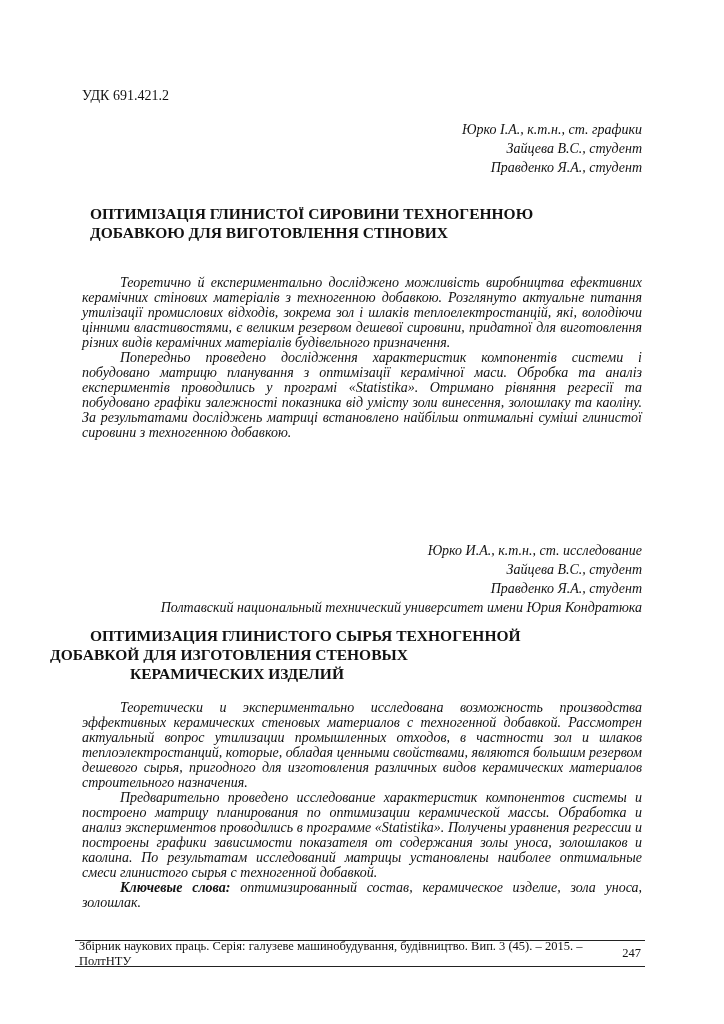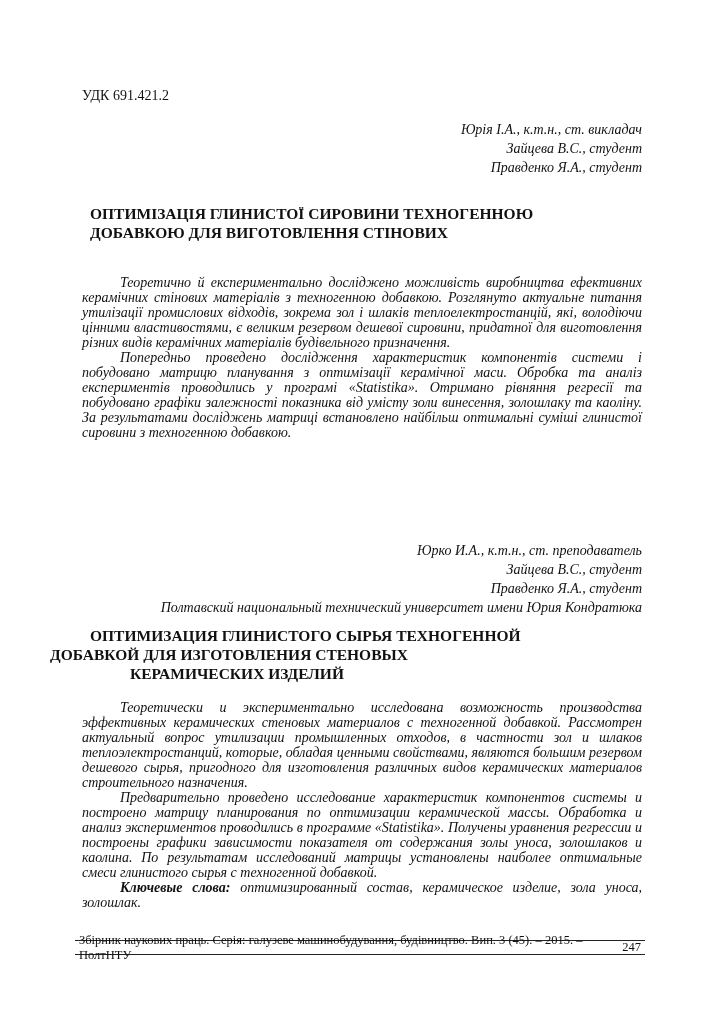--- a/index.html
+++ b/index.html
@@ -6,48 +6,48 @@
   body { width: 724px; height: 1024px; position: relative; overflow: hidden; color: #111; }
   .page { position: absolute; left: 0; top: 0; width: 724px; height: 1024px; font-family: "Liberation Serif", serif; }
   .udk { position: absolute; left: 82px; top: 88px; font-weight: normal; font-size: 14px; }
   .authors { position: absolute; right: 82px; text-align: right; font-style: italic; font-size: 14px; line-height: 19px; }
   .authors div { white-space: nowrap; }
   .title { position: absolute; left: 90px; width: 544px; font-weight: bold; font-size: 15.5px; line-height: 19px; text-transform: uppercase; }
   .title div { white-space: nowrap; }
   .abstract { position: absolute; left: 82px; width: 560px; font-style: italic; font-size: 14px; line-height: 15px; text-align: justify; }
   .abstract p { margin: 0; text-indent: 38px; }
   .kw-label { font-weight: bold; }
-  .footer { position: absolute; left: 75px; top: 940px; width: 570px; border-top: 1px solid #222; border-bottom: 1px solid #222; height: 15px; font-size: 12.5px; display: flex; align-items: center; justify-content: space-between; padding: 0 4px; box-sizing: border-box; }
+  .footer { position: absolute; left: 75px; top: 940px; width: 570px; border-top: 1px solid #222; border-bottom: 1px solid #222; height: 27px; font-size: 12.5px; display: flex; align-items: center; justify-content: space-between; padding: 0 4px; box-sizing: border-box; }
   .footer .page-num { margin-left: 10px; }
 </style>
 </head>
 <body>
 
 <div class="page">
 
   <div class="udk">УДК 691.421.2</div>
 
   <div class="authors" style="top:120px;">
-    <div>Юрія І.А., к.т.н., ст. викладач</div>
+    <div>Юрко І.А., к.т.н., ст. графики</div>
     <div>Зайцева В.С., студент</div>
     <div>Правденко Я.А., студент</div>
   </div>
 
   <div class="title" style="top:204px;">
     <div>ОПТИМІЗАЦІЯ ГЛИНИСТОЇ СИРОВИНИ ТЕХНОГЕННОЮ</div>
     <div>ДОБАВКОЮ ДЛЯ ВИГОТОВЛЕННЯ СТІНОВИХ</div>
   </div>
 
   <div class="abstract" style="top:275px;">
     <p>Теоретично й експериментально досліджено можливість виробництва ефективних керамічних стінових матеріалів з техногенною добавкою. Розглянуто актуальне питання утилізації промислових відходів, зокрема зол і шлаків теплоелектростанцій, які, володіючи цінними властивостями, є великим резервом дешевої сировини, придатної для виготовлення різних видів керамічних матеріалів будівельного призначення.</p>
     <p>Попередньо проведено дослідження характеристик компонентів системи і побудовано матрицю планування з оптимізації керамічної маси. Обробка та аналіз експериментів проводились у програмі «Statistika». Отримано рівняння регресії та побудовано графіки залежності показника від умісту золи винесення, золошлаку та каоліну. За результатами досліджень матриці встановлено найбільш оптимальні суміші глинистої сировини з техногенною добавкою.</p>
   </div>
 
   <div class="authors" style="top:541px;">
-    <div>Юрко И.А., к.т.н., ст. преподаватель</div>
+    <div>Юрко И.А., к.т.н., ст. исследование</div>
     <div>Зайцева В.С., студент</div>
     <div>Правденко Я.А., студент</div>
     <div>Полтавский национальный технический университет имени Юрия Кондратюка</div>
   </div>
 
   <div class="title" style="top:626px;">
     <div>ОПТИМИЗАЦИЯ ГЛИНИСТОГО СЫРЬЯ ТЕХНОГЕННОЙ</div>
     <div style="margin-left:-40px;">ДОБАВКОЙ ДЛЯ ИЗГОТОВЛЕНИЯ СТЕНОВЫХ</div>
     <div style="margin-left:40px;">КЕРАМИЧЕСКИХ ИЗДЕЛИЙ</div>
   </div>

